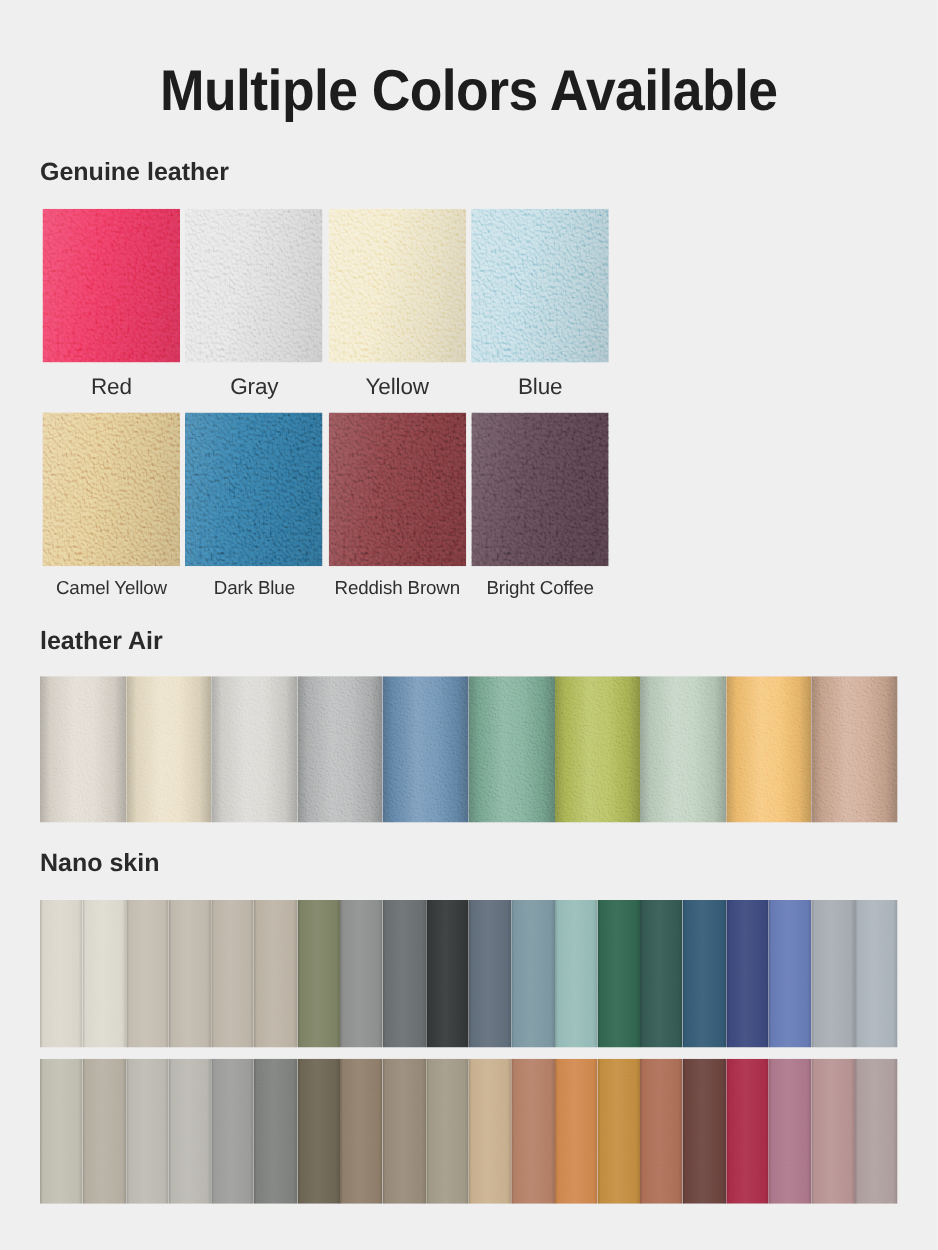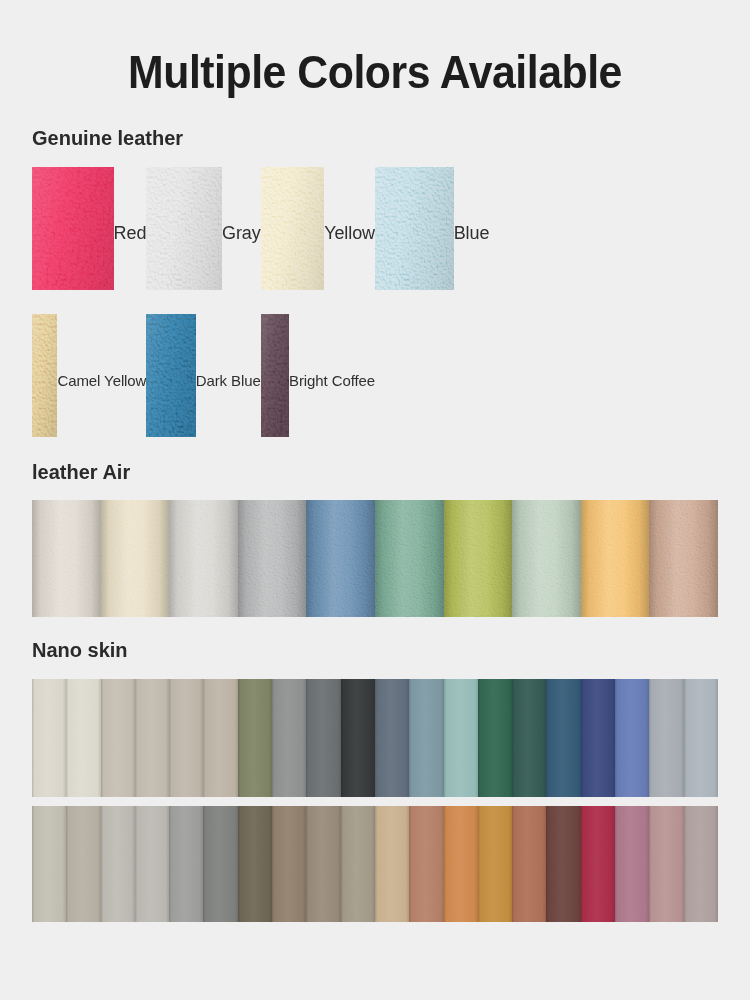--- a/index.html
+++ b/index.html
@@ -41,26 +41,26 @@
   
   .swatch-grid {
     margin: 0 32px;
     width: 686px;
   }
   .swatch-row {
     display: flex;
     width: 686px;
   }
   #genuine-row-0 { margin-top: 14px; }
-  #genuine-row-1 { margin-top: 24px; align-items: flex-end; }
+  #genuine-row-1 { margin-top: 12px; align-items: flex-end; }
 
   .swatch-cell {
     width: 114.33px;
     display: flex;
-    flex-direction: row;
+    flex-direction: column;
     align-items: center;
   }
   .swatch-chip {
     width: 110px;
     height: 123px;
     position: relative;
     overflow: hidden;
   }
   .swatch-chip .base {
     position: absolute;
@@ -277,20 +277,33 @@
           </svg>
         <svg class="grain2">
             <rect width="100%" height="100%" filter="url(#leatherGrainB)"></rect>
           </svg>
         <div class="sheen"></div>
       </div>
       <div class="swatch-label small">Dark Blue</div>
     </div>
     <div class="swatch-cell">
       <div class="swatch-chip">
+        <div class="base" style="background-color: rgb(90, 36, 40);"></div>
+        <svg class="grain">
+            <rect width="100%" height="100%" filter="url(#leatherGrain)"></rect>
+          </svg>
+        <svg class="grain2">
+            <rect width="100%" height="100%" filter="url(#leatherGrainB)"></rect>
+          </svg>
+        <div class="sheen"></div>
+      </div>
+      <div class="swatch-label small">Reddish Brown</div>
+    </div>
+    <div class="swatch-cell">
+      <div class="swatch-chip">
         <div class="base" style="background-color: rgb(59, 42, 50);"></div>
         <svg class="grain">
             <rect width="100%" height="100%" filter="url(#leatherGrain)"></rect>
           </svg>
         <svg class="grain2">
             <rect width="100%" height="100%" filter="url(#leatherGrainB)"></rect>
           </svg>
         <div class="sheen"></div>
       </div>
       <div class="swatch-label small">Bright Coffee</div>

